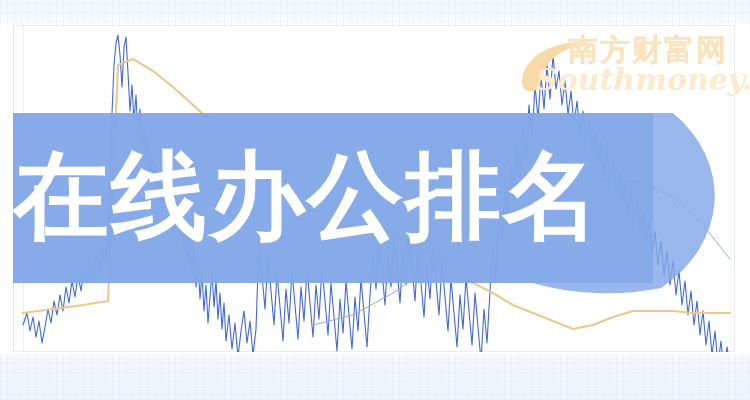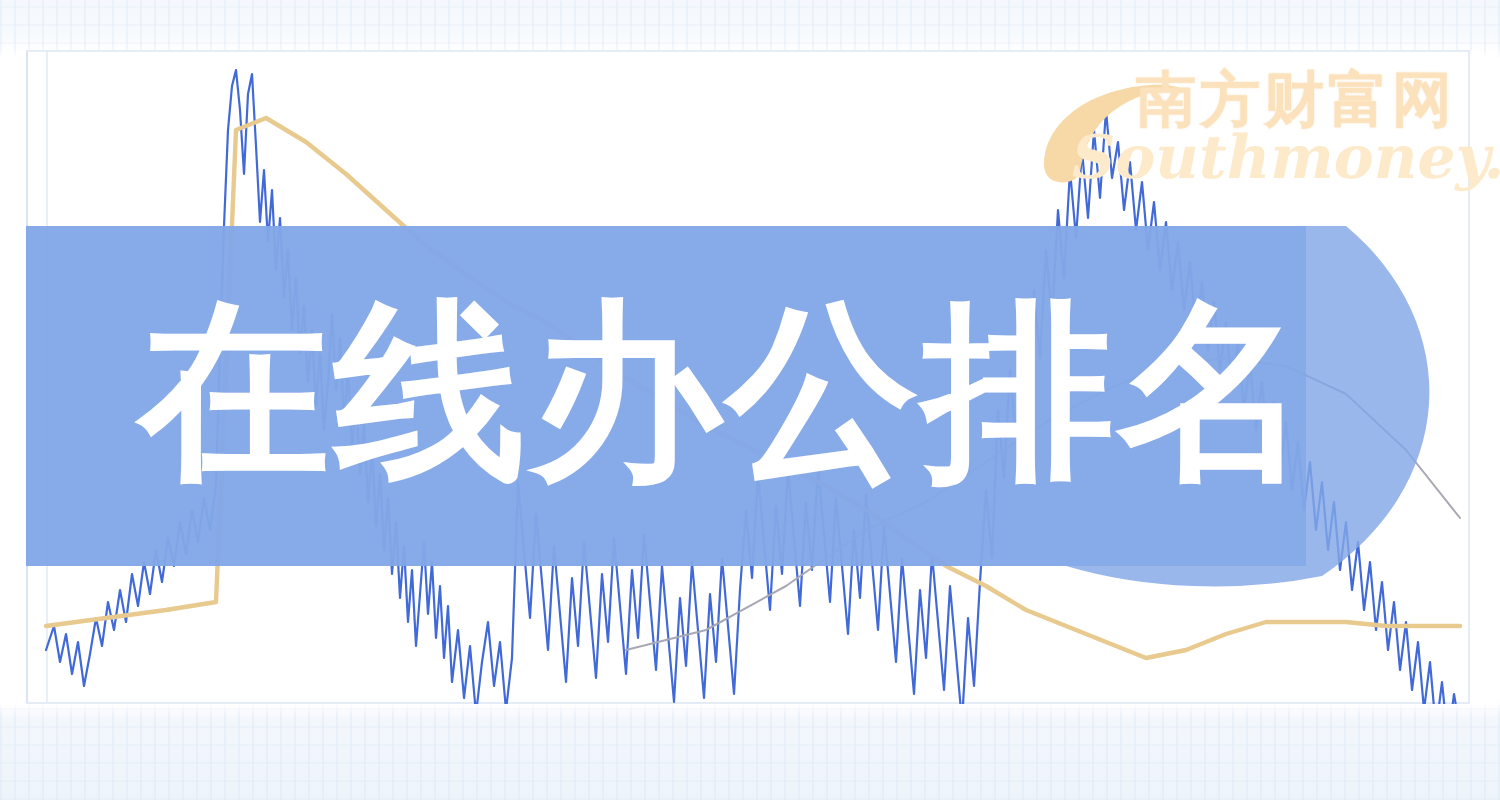--- a/index.html
+++ b/index.html
@@ -64,21 +64,21 @@
   }
   
   .band{
     position:absolute;left:13px;top:113px;width:722px;height:170px;
     overflow:visible;
   }
   .band-svg{position:absolute;left:0;top:0;width:722px;height:200px;overflow:visible;}
   
   .headline{
     position:absolute;left:13px;top:113px;width:700px;height:170px;
-    display:flex;align-items:center;justify-content:center;
+    display:flex;align-items:center;
     pointer-events:none;
   }
   .headline-text{
     font-family:"DejaVu Sans","Liberation Sans",sans-serif;
     font-weight:700;
     font-size:96px;
     line-height:1;
     color:#ffffff;
     letter-spacing:2px;
     white-space:nowrap;

